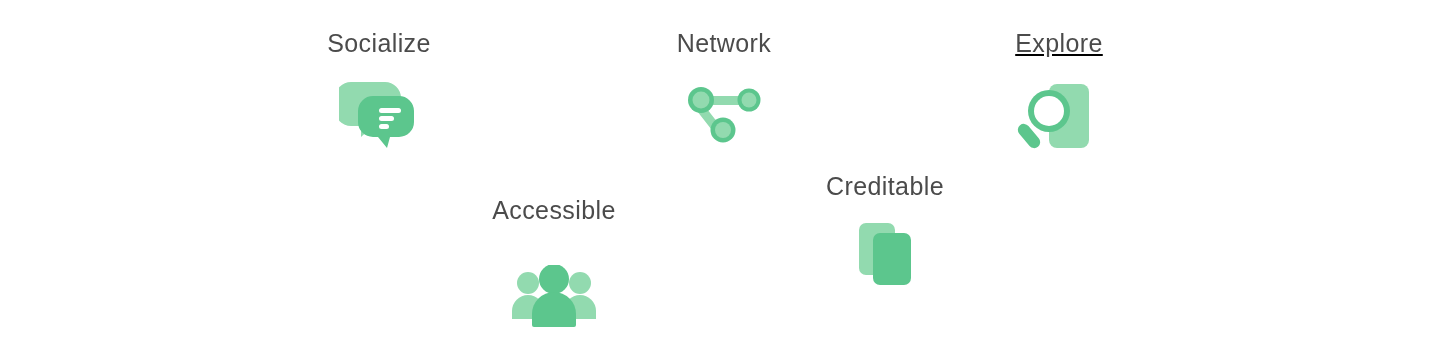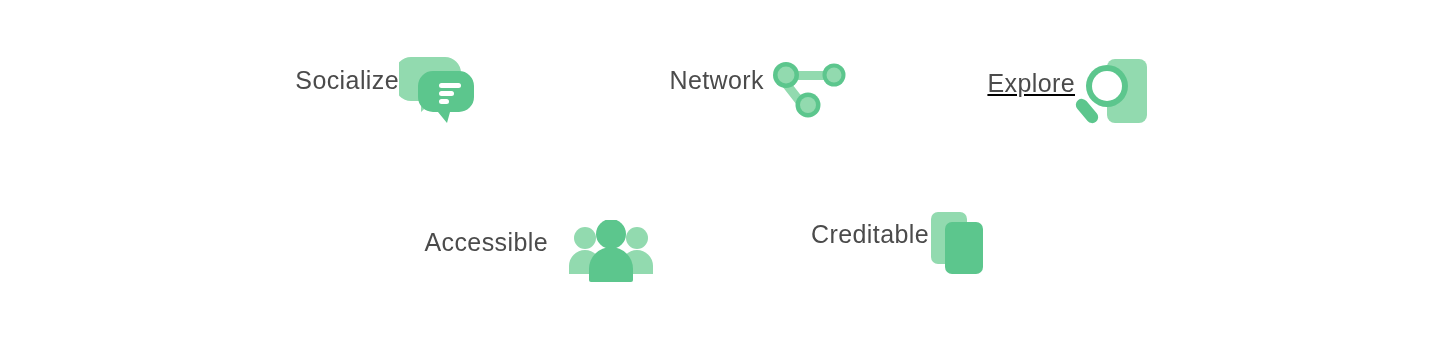--- a/index.html
+++ b/index.html
@@ -16,21 +16,21 @@
   }
 
   .stage {
     position: absolute;
     inset: 0;
   }
 
   .feature {
     position: absolute;
     display: flex;
-    flex-direction: row;
+    flex-direction: column;
     align-items: center;
     width: 200px;
     justify-content: flex-end;
   }
 
   .feature-label {
     font-size: 25px;
     font-weight: 400;
     color: #4b4b4b;
     letter-spacing: 0.4px;
@@ -39,26 +39,26 @@
     text-align: center;
   }
 
   .feature-icon {
     margin-top: 22px;
     display: block;
   }
 
   
   .pos-socialize { left: 279px; top: 31px; }
-  .pos-network   { left: 654px; top: 31px; }
+  .pos-network   { left: 624px; top: 31px; }
   .pos-explore   { left: 959px; top: 31px; text-decoration: underline; }
 
   
   .pos-accessible { left: 454px; top: 198px; gap: 20px; }
-  .pos-creditable { left: 785px; top: 188px; }
+  .pos-creditable { left: 785px; top: 174px; }
 </style>
 </head>
 <body>
 
 <div class="stage">
 
   <div class="feature pos-socialize">
     <div class="feature-label">Socialize</div>
     <div class="feature-icon">
       <svg width="80" height="72" viewBox="0 0 80 72" xmlns="http://www.w3.org/2000/svg">

